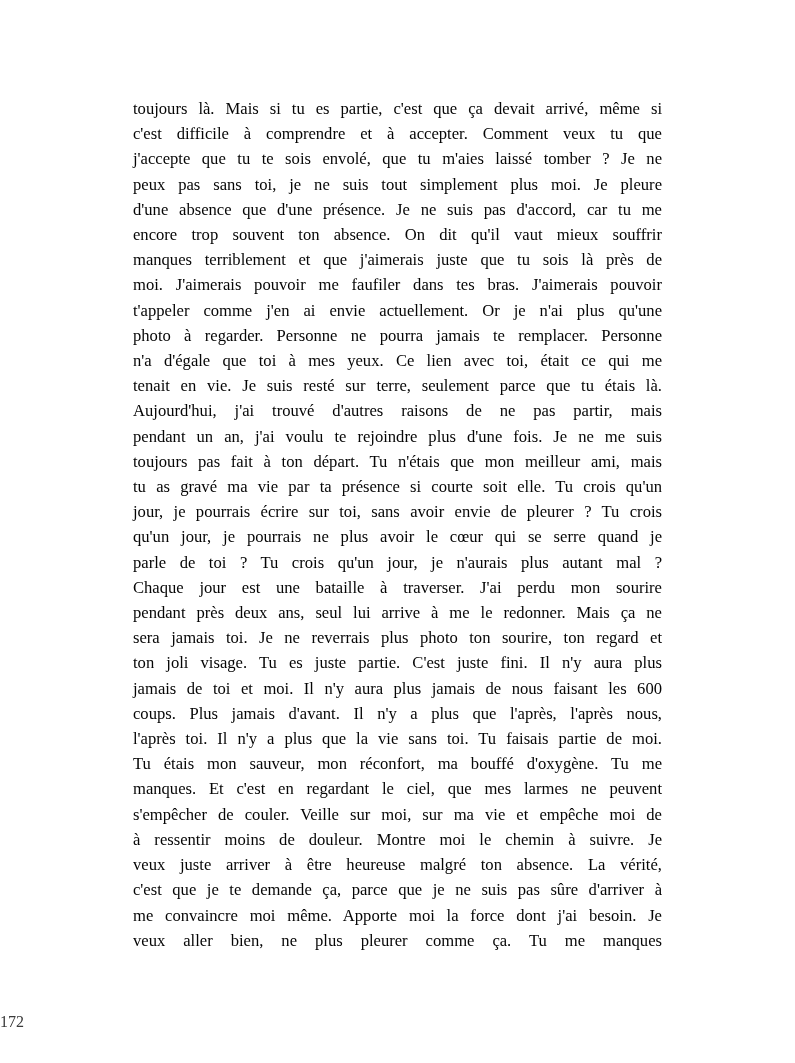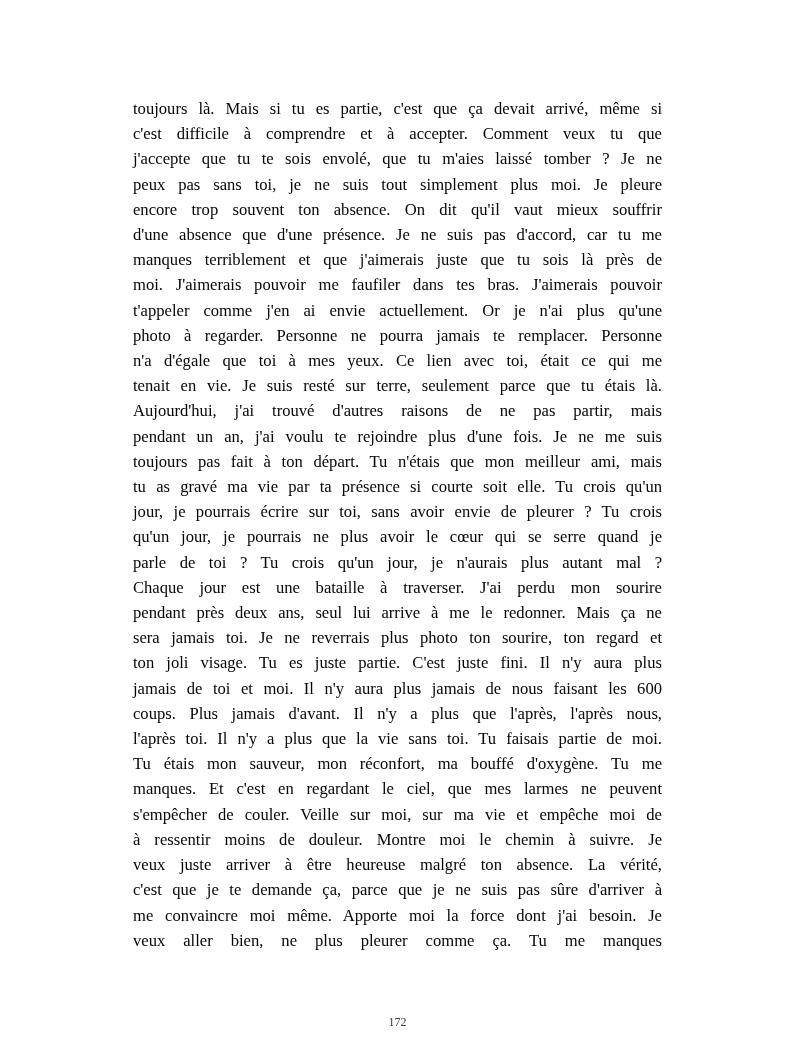--- a/index.html
+++ b/index.html
@@ -29,37 +29,36 @@
     text-align-last: justify;
     -moz-text-align-last: justify;
     color: #050505;
     white-space: normal;
   }
   .page-number {
     position: absolute;
     left: 0;
     top: 1012px;
     width: 795px;
-    text-align: center;
-    font-size: 12px;
+    font-size: 16px;
     line-height: 20px;
     color: #3a3a3a;
   }
 </style>
 </head>
 <body>
 
 <div class="page">
   <div class="text-block">
       <div class="text-line">toujours là. Mais si tu es partie, c'est que ça devait arrivé, même si</div>
       <div class="text-line">c'est difficile à comprendre et à accepter. Comment veux tu que</div>
       <div class="text-line">j'accepte que tu te sois envolé, que tu m'aies laissé tomber ? Je ne</div>
       <div class="text-line">peux pas sans toi, je ne suis tout simplement plus moi. Je pleure</div>
+      <div class="text-line">d'une absence que d'une présence. Je ne suis pas d'accord, car tu me</div>
       <div class="text-line">encore trop souvent ton absence. On dit qu'il vaut mieux souffrir</div>
-      <div class="text-line">d'une absence que d'une présence. Je ne suis pas d'accord, car tu me</div>
       <div class="text-line">manques terriblement et que j'aimerais juste que tu sois là près de</div>
       <div class="text-line">moi. J'aimerais pouvoir me faufiler dans tes bras. J'aimerais pouvoir</div>
       <div class="text-line">t'appeler comme j'en ai envie actuellement. Or je n'ai plus qu'une</div>
       <div class="text-line">photo à regarder. Personne ne pourra jamais te remplacer. Personne</div>
       <div class="text-line">n'a d'égale que toi à mes yeux. Ce lien avec toi, était ce qui me</div>
       <div class="text-line">tenait en vie. Je suis resté sur terre, seulement parce que tu étais là.</div>
       <div class="text-line">Aujourd'hui, j'ai trouvé d'autres raisons de ne pas partir, mais</div>
       <div class="text-line">pendant un an, j'ai voulu te rejoindre plus d'une fois. Je ne me suis</div>
       <div class="text-line">toujours pas fait à ton départ. Tu n'étais que mon meilleur ami, mais</div>
       <div class="text-line">tu as gravé ma vie par ta présence si courte soit elle. Tu crois qu'un</div>

